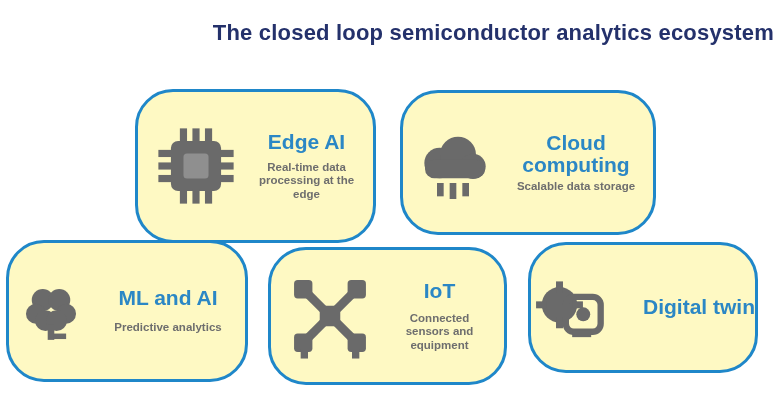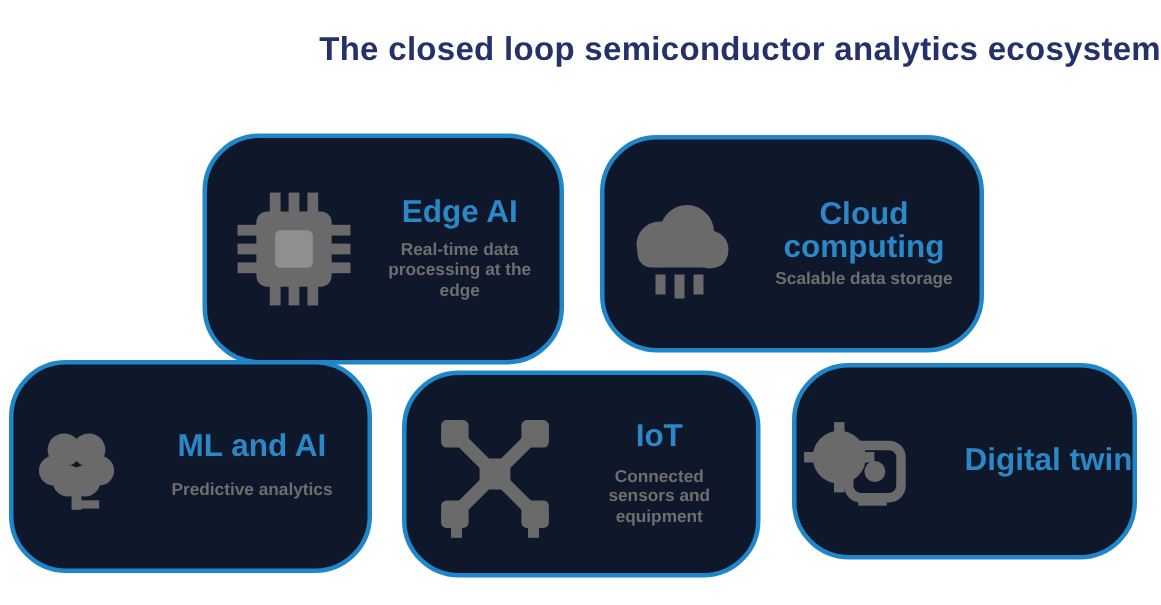--- a/index.html
+++ b/index.html
@@ -22,21 +22,21 @@
   }
   .card{
     position:absolute;
     border:3px solid #1f87c9;
     border-radius:38px;
     box-sizing:border-box;
     display:flex;
     align-items:center;
     justify-content:center;
     gap:16px;
-    background:#0f172a;
+    background:#fef9c3;
   }
   .icon{flex:0 0 auto;display:flex;align-items:center;justify-content:center;}
   .icon svg{display:block;}
   .text{
     display:flex;flex-direction:column;
     align-items:center;text-align:center;
   }
   .card-title{
     color:#2b87c5;
     font-weight:bold;

